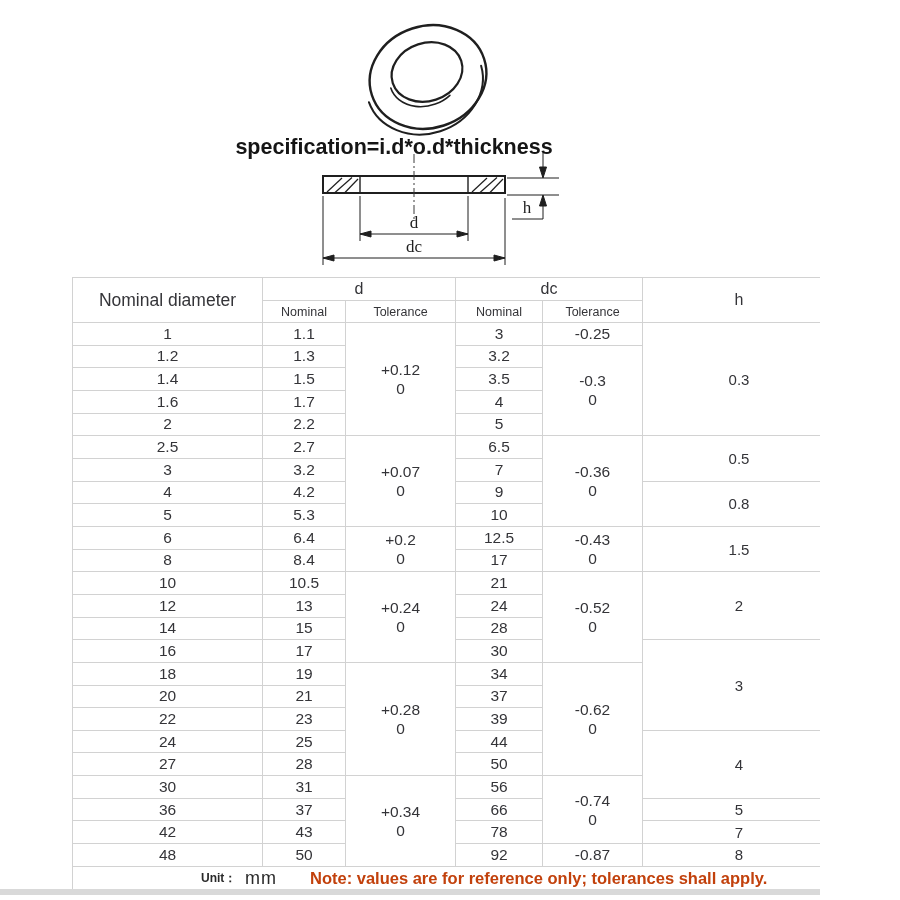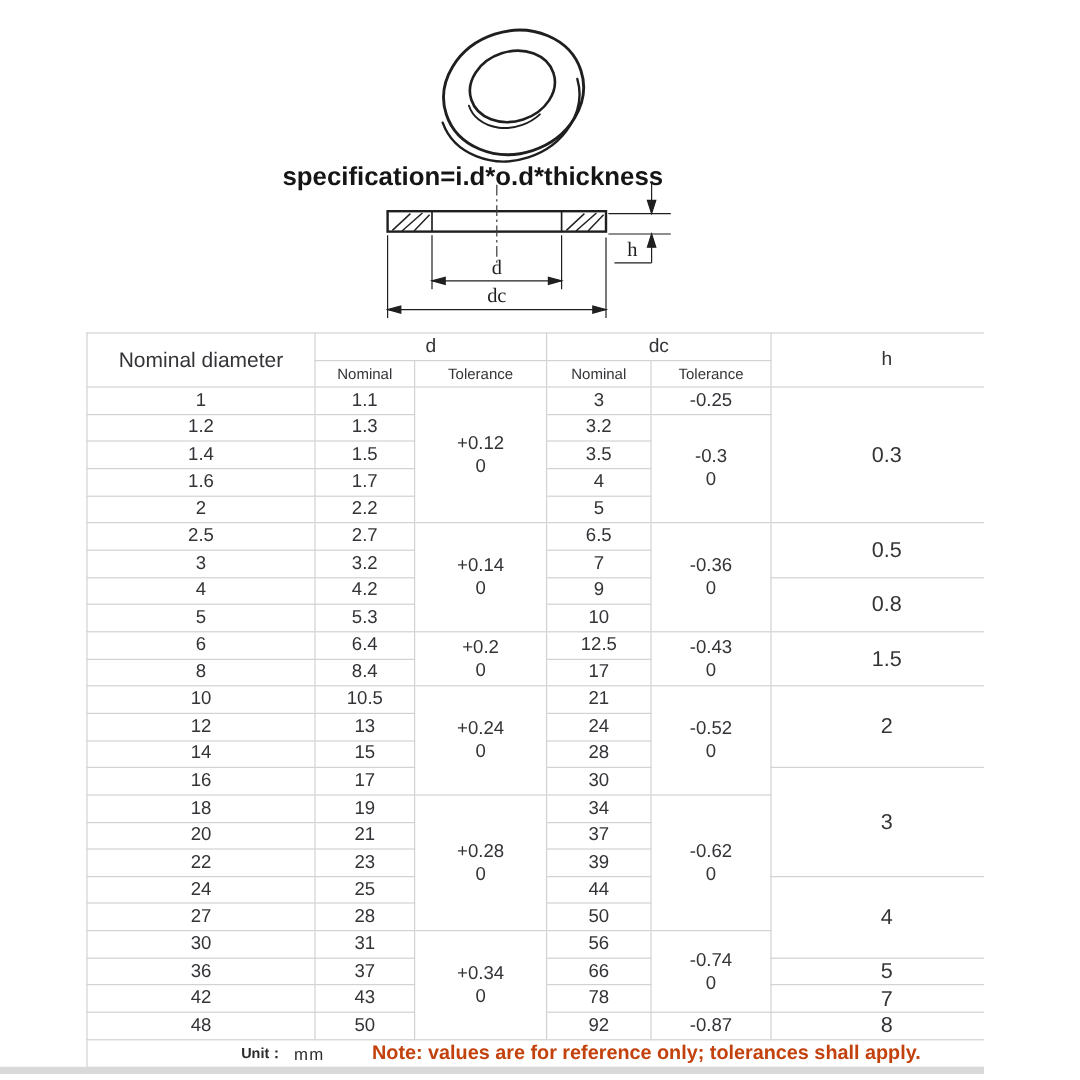--- a/index.html
+++ b/index.html
@@ -20,26 +20,26 @@
     padding:0;overflow:hidden;
   }
   tr.hr1{height:23px;} tr.hr2{height:22px;}
   td.h-main{font-size:17.5px;}
   td.h-group{font-size:16px;}
   td.h-sub{font-size:12.5px;}
   table.spec tbody tr{height:22.67px;}
   td.c-val{font-size:15.5px;}
   td.c-tol{font-size:15.5px;}
   td.c-tol div{line-height:19px;}
-  td.c-h{font-size:18px;}
+  td.c-h{font-size:15px;}
   td.foot{height:22px;}
   .foot-wrap{position:relative;height:22px;}
   .foot-wrap span{position:absolute;top:50%;transform:translateY(-50%);white-space:nowrap;}
   .unit-label{left:128px;font-size:12px;color:#2a2a2a;font-weight:bold;}
-  .unit-value{left:172px;font-size:14px;color:#2a2a2a;letter-spacing:1px;}
+  .unit-value{left:172px;font-size:18px;color:#2a2a2a;letter-spacing:1px;}
   .note{left:237px;font-size:16.5px;font-weight:600;}
   .bottom-divider{position:absolute;left:0;top:889px;width:900px;height:6px;background:#d9d9d9;}
 </style>
 </head>
 <body>
 
 <div class="canvas">
 
   <svg class="diagram" width="900" height="272" viewBox="0 0 900 272">
 
@@ -189,21 +189,21 @@
           </td>
         </tr>
         <tr>
           <td class="c-val">
             <div>2.5</div>
           </td>
           <td class="c-val">
             <div>2.7</div>
           </td>
           <td class="c-tol" rowspan="4">
-            <div>+0.14</div>
+            <div>+0.07</div>
             <div>0</div>
           </td>
           <td class="c-val">
             <div>6.5</div>
           </td>
           <td class="c-tol" rowspan="4">
             <div>-0.36</div>
             <div>0</div>
           </td>
           <td class="c-h" rowspan="2">

